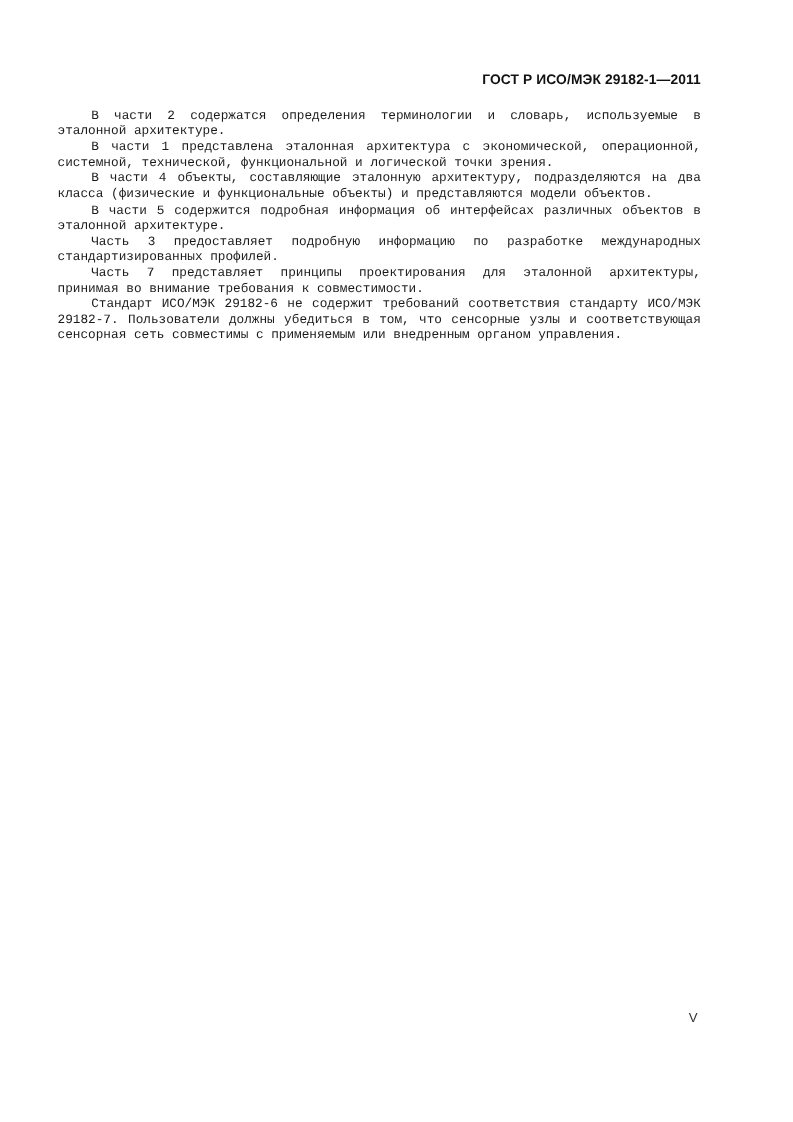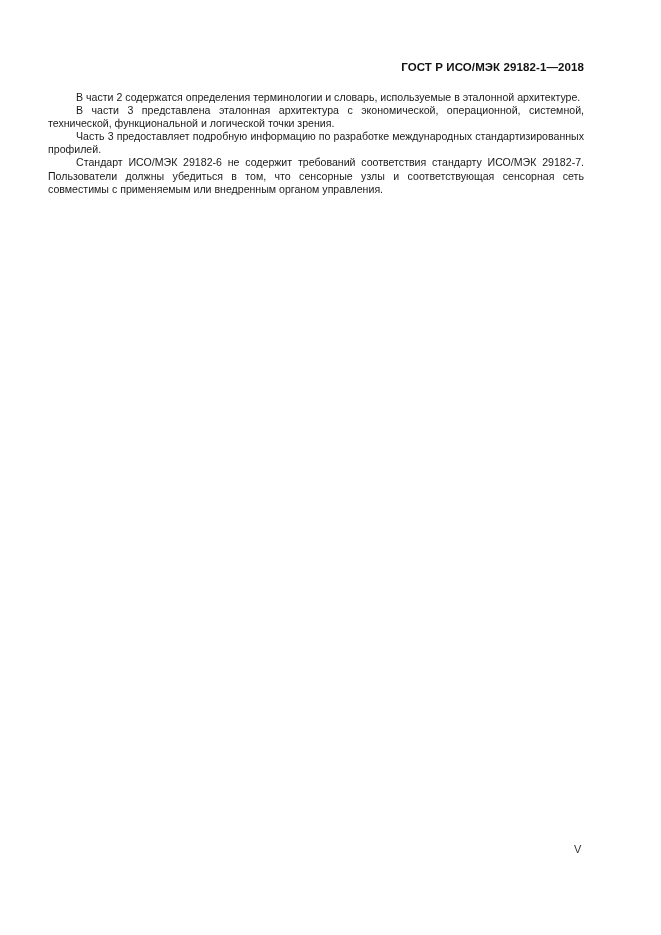--- a/index.html
+++ b/index.html
@@ -1,26 +1,29 @@
 <!DOCTYPE html>
 <html><head>
   <meta charset="utf-8">
   <style>
     html, body { margin: 0; padding: 0; background: #ffffff; }
     body { width: 661px; height: 935px; position: relative; overflow: hidden; font-family: "Liberation Sans", sans-serif; color: #1a1a1a; }
     .header { position: absolute; top: 61px; right: 77px; font-weight: bold; font-size: 11.5px; letter-spacing: 0.1px; color: #111; }
     .body-text { position: absolute; top: 91px; left: 48px; width: 536px; font-size: 10.6px; line-height: 13.1px; }
-    .para { margin: 0; text-align: justify; text-indent: 28px; }
+    .para { margin: 0; text-align: justify; text-indent: 28px; font-family: Liberation Mono, monospace; }
     .page-num { position: absolute; top: 843px; left: 574px; font-size: 11px; color: #333; }
   </style>
 </head>
 <body>
 
-<div class="header">ГОСТ Р ИСО/МЭК 29182-1—2018</div>
+<div class="header">ГОСТ Р ИСО/МЭК 29182-1—2011</div>
 
 <div class="body-text">
   <p class="para">В части 2 содержатся определения терминологии и словарь, используемые в эталонной архитектуре.</p>
-  <p class="para">В части 3 представлена эталонная архитектура с экономической, операционной, системной, технической, функциональной и логической точки зрения.</p>
+  <p class="para">В части 1 представлена эталонная архитектура с экономической, операционной, системной, технической, функциональной и логической точки зрения.</p>
+  <p class="para">В части 4 объекты, составляющие эталонную архитектуру, подразделяются на два класса (физические и функциональные объекты) и представляются модели объектов.</p>
+  <p class="para">В части 5 содержится подробная информация об интерфейсах различных объектов в эталонной архитектуре.</p>
   <p class="para">Часть 3 предоставляет подробную информацию по разработке международных стандартизированных профилей.</p>
+  <p class="para">Часть 7 представляет принципы проектирования для эталонной архитектуры, принимая во внимание требования к совместимости.</p>
   <p class="para">Стандарт ИСО/МЭК 29182-6 не содержит требований соответствия стандарту ИСО/МЭК 29182-7. Пользователи должны убедиться в том, что сенсорные узлы и соответствующая сенсорная сеть совместимы с применяемым или внедренным органом управления.</p>
 </div>
 
 <div class="page-num">V</div>
 
 </body></html>

